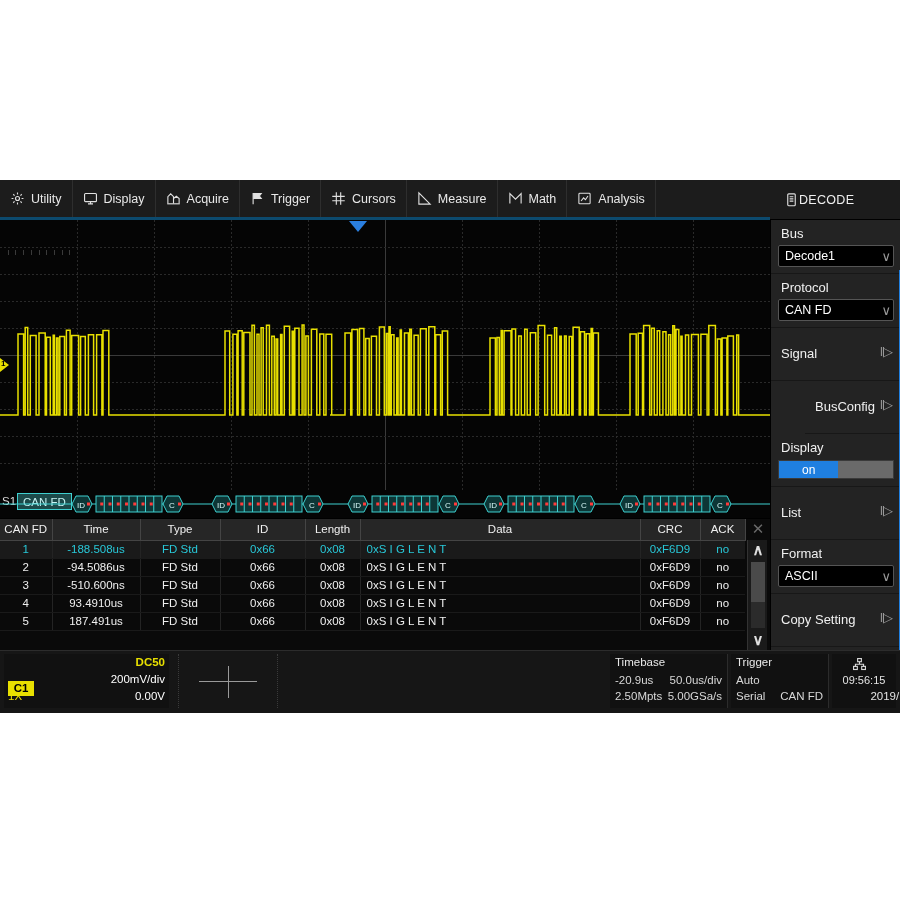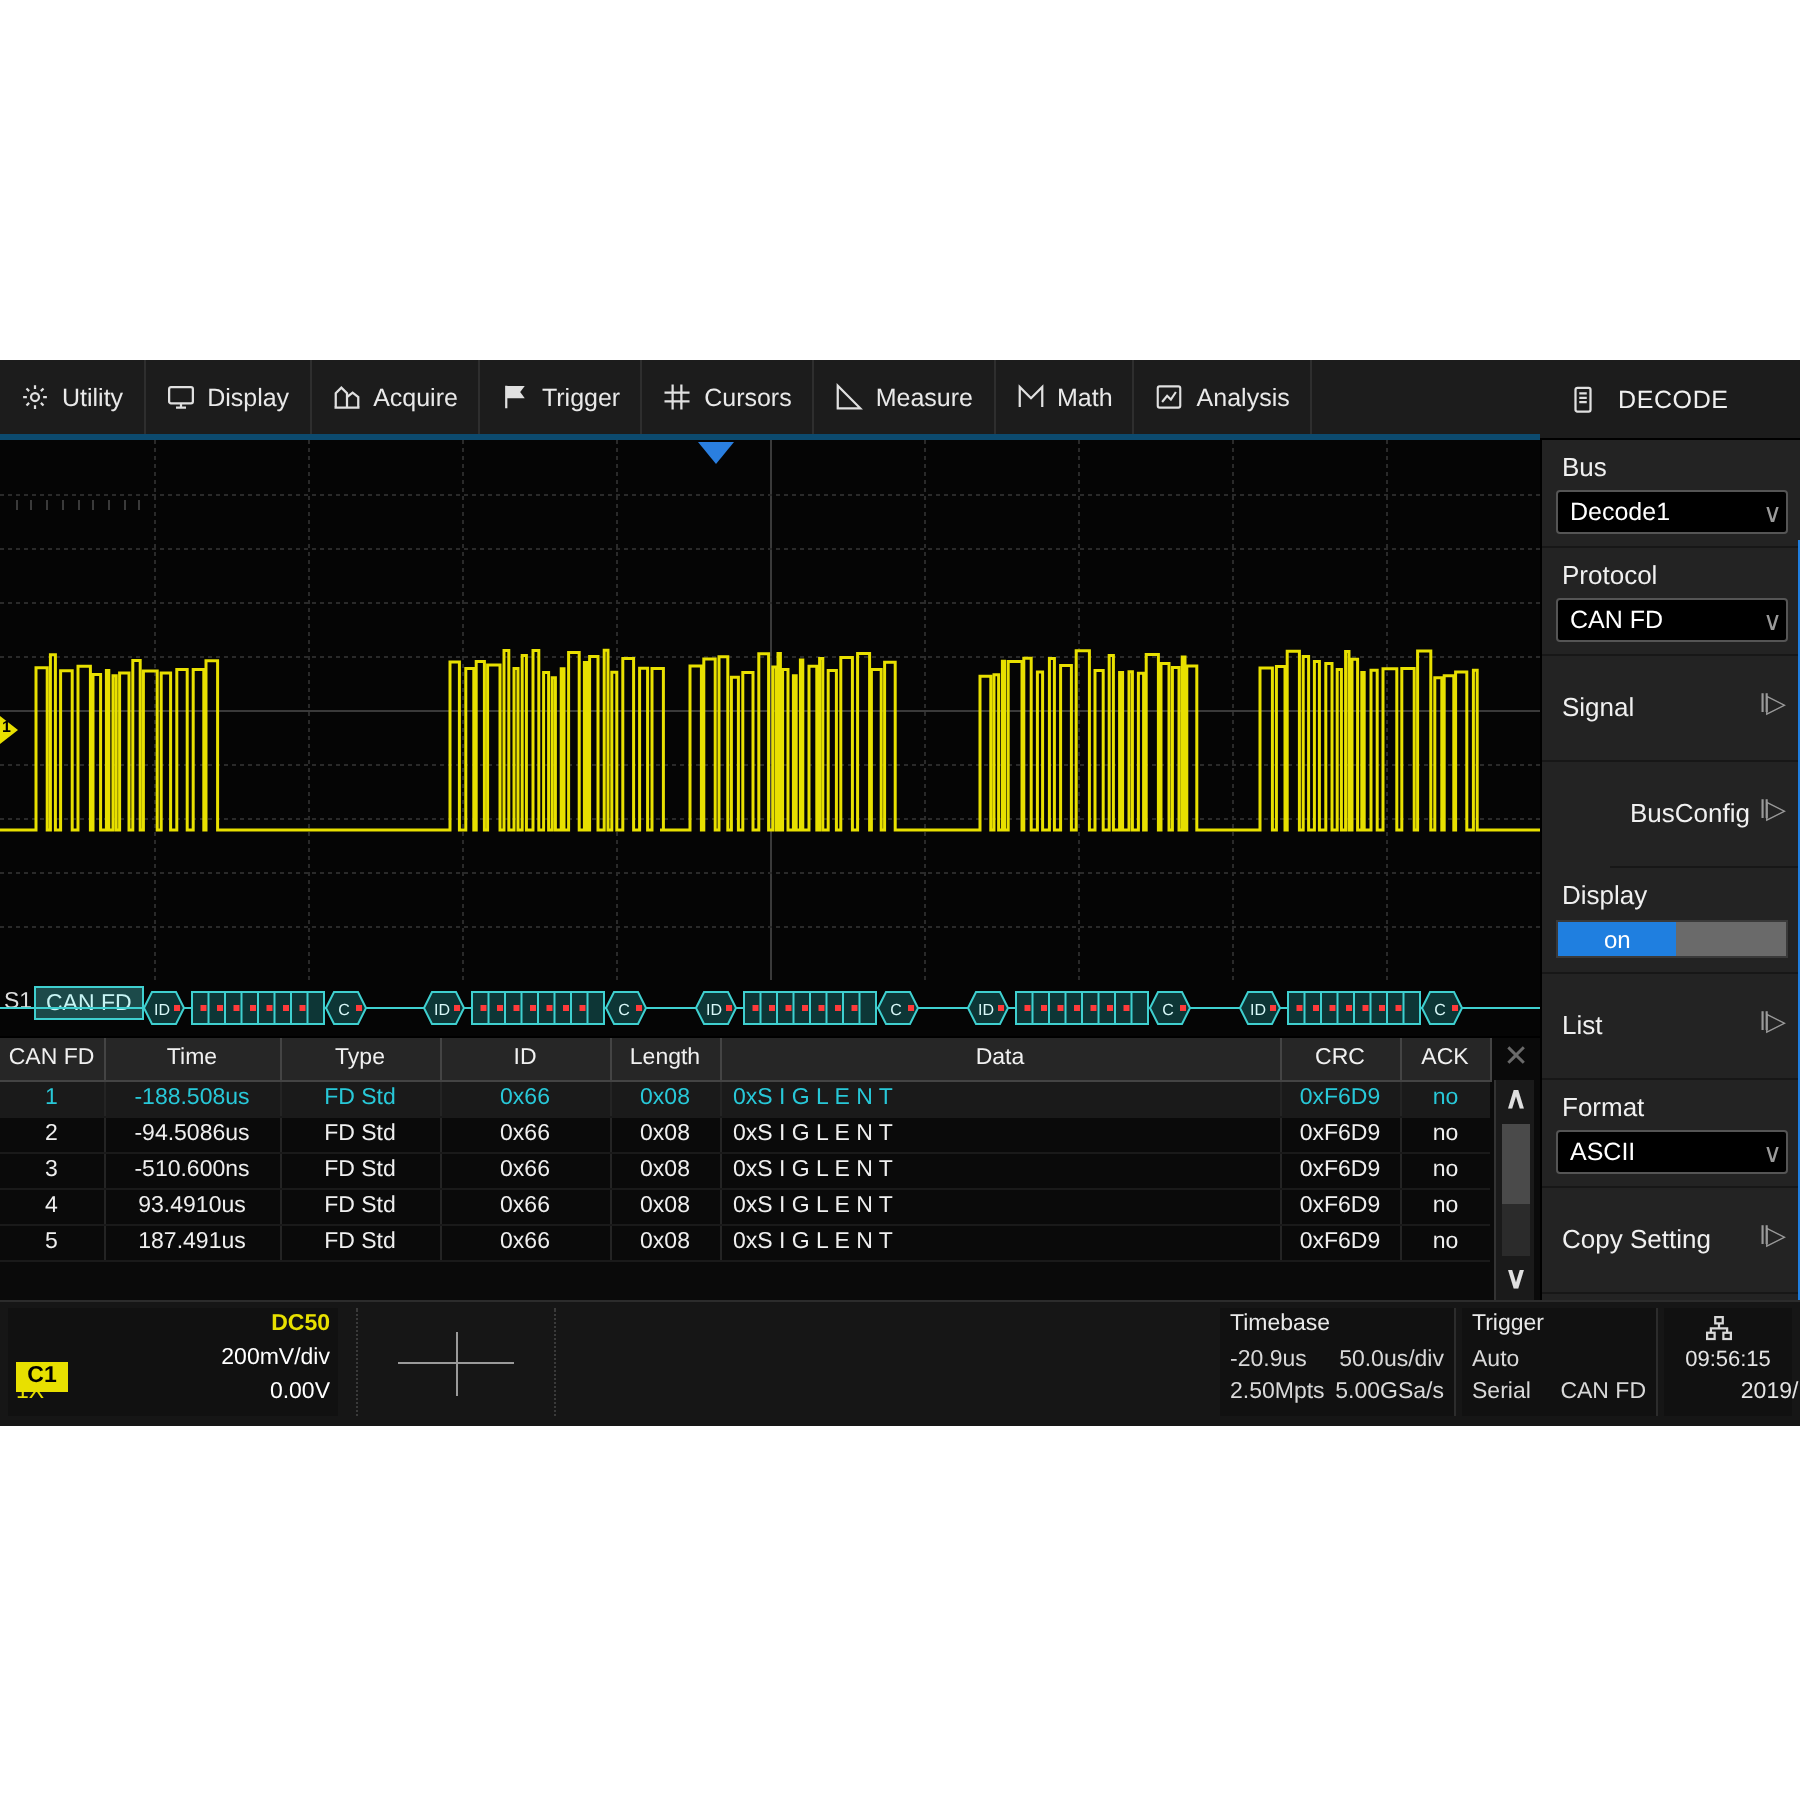--- a/index.html
+++ b/index.html
@@ -51,21 +51,21 @@
     font-size:12px; color:#20d8d8; font-weight:bold;
   }
   #freqline {
     position:absolute; left:0; top:21px; width:125px;
     text-align:center; font-size:11.5px; color:#d8d8d8;
   }
 
   #decode-head {
     position:absolute; left:770px; top:0; width:130px; height:40px;
     background:#1c1c1c;
-    display:flex; align-items:center; gap:10px;
+    display:flex; align-items:center; 
     padding-left:14px;
     border-bottom:1px solid #000;
   }
   #decode-head .dtitle { font-size:12.5px; color:#f0f0f0; letter-spacing:.3px; }
 
   
   #grid {
     position:absolute; left:0; top:40px; width:770px; height:270px;
     background:#050505;
     overflow:hidden;

